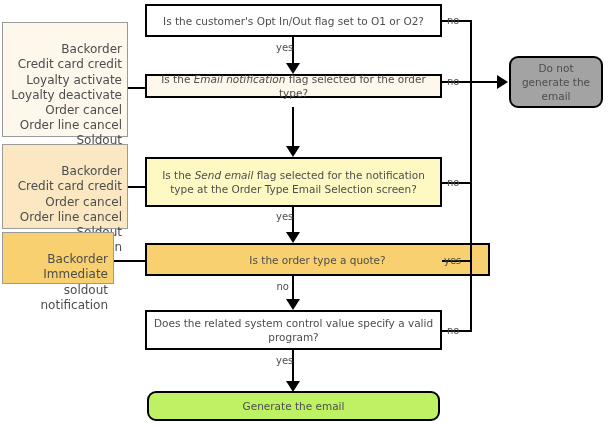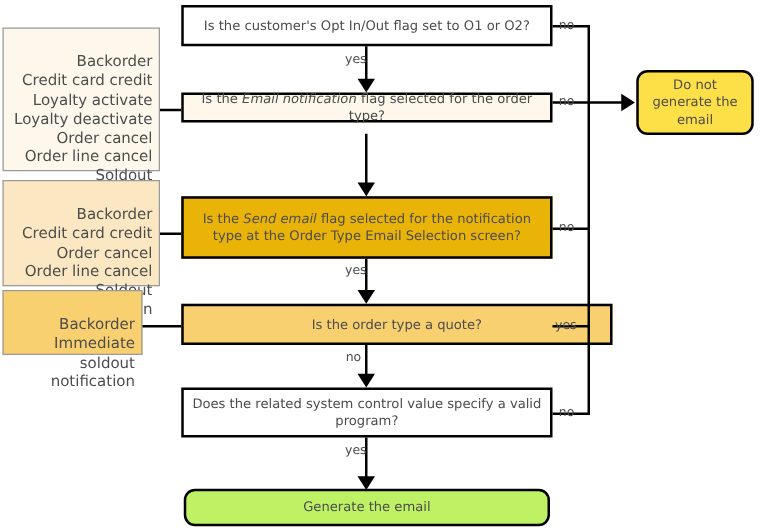--- a/index.html
+++ b/index.html
@@ -115,37 +115,37 @@
   <div class="ln ln-h" style="left:114px; top:260px; width:33px; height:1.5px;"></div>
 
   <div class="node decision" style="left:145px; top:4px; width:297px; height:33px; background:#ffffff;">
     <span>Is the customer's Opt In/Out flag set to O1 or O2?</span>
   </div>
 
   <div class="node decision" style="left:145px; top:74px; width:297px; height:24px; background:#fdf7ec;">
     <span><span>Is the </span><em>Email notification</em><span> flag selected for the order type?</span></span>
   </div>
 
-  <div class="node decision" style="left:145px; top:157px; width:297px; height:50px; background:#eab308;">
+  <div class="node decision" style="left:145px; top:157px; width:297px; height:50px; background:#fef9c3;">
     <span><span>Is the </span><em>Send email</em><span> flag selected for the notification type at the Order Type Email Selection screen?</span></span>
   </div>
 
   <div class="node decision" style="left:145px; top:243px; width:345px; height:33px; background:#f8d070;">
     <span>Is the order type a quote?</span>
   </div>
 
   <div class="node decision" style="left:145px; top:310px; width:297px; height:40px; background:#ffffff;">
     <span>Does the related system control value specify a valid program?</span>
   </div>
 
   <div class="node term" style="left:147px; top:391px; width:293px; height:30px; background:#bef264;">
     <span>Generate the email</span>
   </div>
 
-  <div class="node term" style="left:509px; top:56px; width:94px; height:52px; background:#fde047;">
+  <div class="node term" style="left:509px; top:56px; width:94px; height:52px; background:#a3a3a3;">
     <span>Do not generate the email</span>
   </div>
 
   <div class="ln ln-v" style="left:292px; top:37px; height:27px;"></div>
   <div class="arrow-down" style="left:286px; top:63px;"></div>
   <div class="edge-label" style="left:276px; top:42px; text-align:right; width:14px;">yes</div>
 
   <div class="ln ln-v" style="left:292px; top:107px; height:40px;"></div>
   <div class="arrow-down" style="left:286px; top:146px;"></div>
 

